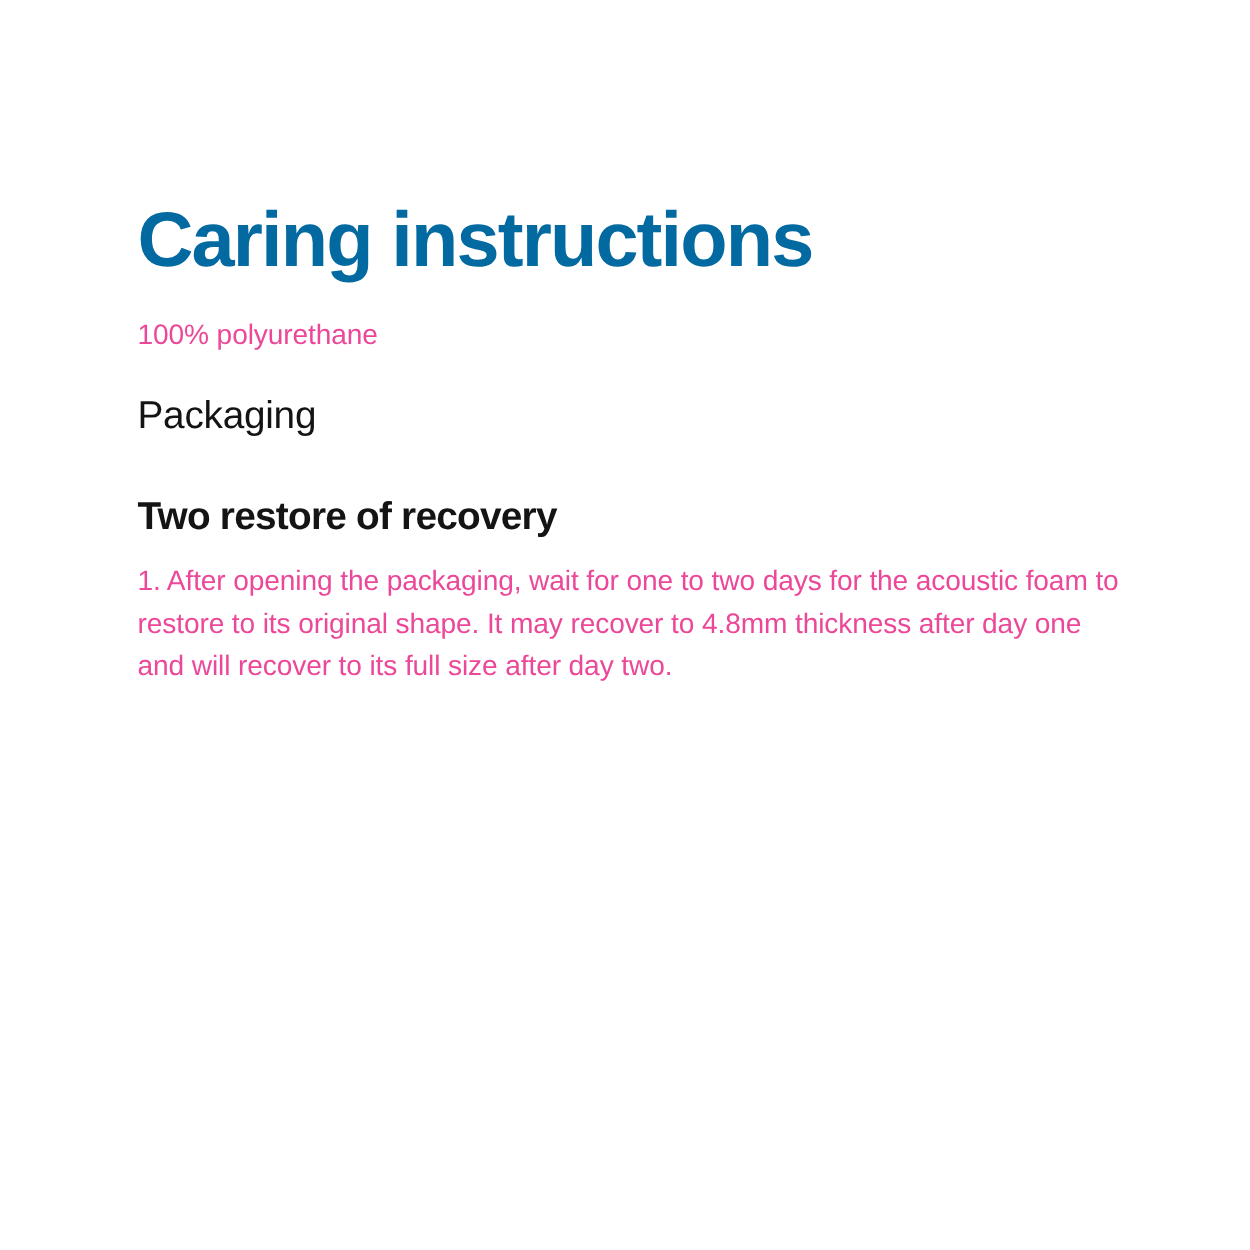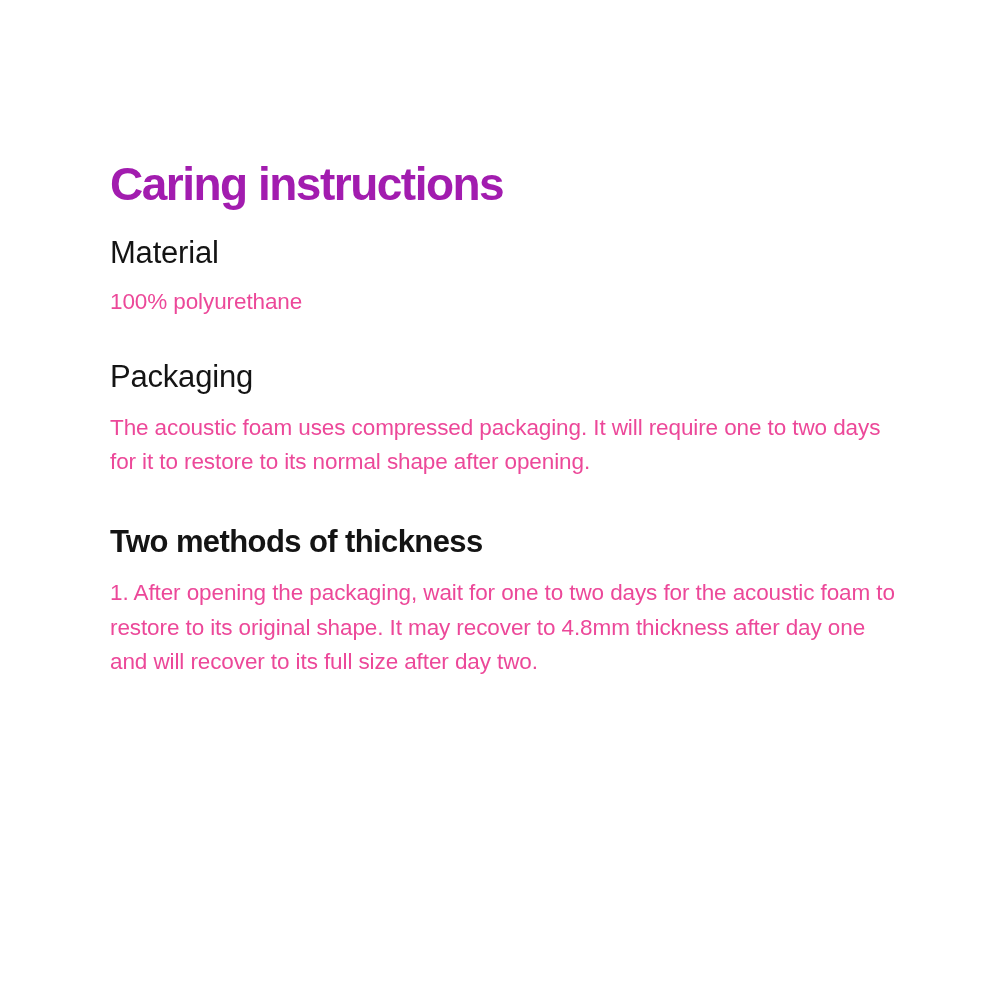--- a/index.html
+++ b/index.html
@@ -17,26 +17,26 @@
   .page {
     position: relative;
     width: 1000px;
     height: 1000px;
     box-sizing: border-box;
     padding: 160px 100px 0 110px;
     background: #ffffff;
   }
   .doc-title {
     font-family: "Liberation Sans", sans-serif;
-    font-size: 46px;
+    font-size: 62px;
     font-weight: bold;
     letter-spacing: -1.5px;
     line-height: 1.05;
     margin: 0 0 26px 0;
-    color: #a21caf;
+    color: #0369a1;
   }
   .section {
     margin: 0 0 10px 0;
   }
   .section-heading {
     font-family: "Liberation Sans", sans-serif;
     font-size: 31px;
     font-weight: normal;
     line-height: 1.2;
     margin: 0 0 10px 0;
@@ -51,40 +51,38 @@
     font-family: "Liberation Sans", sans-serif;
     font-size: 22.5px;
     font-weight: normal;
     line-height: 1.52;
     color: #ec4899;
     margin: 0;
     letter-spacing: -0.1px;
   }
   .para + .para { margin-top: 20px; }
   .block-material .section-heading { margin-bottom: 14px; }
-  .block-packaging { margin-top: 38px; }
+  .block-packaging { margin-top: 28px; }
   .block-packaging .section-heading { margin-bottom: 16px; }
   .block-recovery { margin-top: 44px; }
   .block-recovery .section-heading { margin-bottom: 16px; }
 </style>
 </head>
 <body>
 
 <div class="page">
 
   <h1 class="doc-title">Caring instructions</h1>
 
   <div class="section block-material">
-    <h2 class="section-heading">Material</h2>
     <p class="body-text para">100% polyurethane</p>
   </div>
 
   <div class="section block-packaging">
     <h2 class="section-heading">Packaging</h2>
-    <p class="body-text para">The acoustic foam uses compressed packaging. It will require one to two days for it to restore to its normal shape after opening.</p>
   </div>
 
   <div class="section block-recovery">
-    <h2 class="section-heading bold">Two methods of thickness</h2>
+    <h2 class="section-heading bold">Two restore of recovery</h2>
     <p class="body-text para">1. After opening the packaging, wait for one to two days for the acoustic foam to restore to its original shape. It may recover to 4.8mm thickness after day one and will recover to its full size after day two.</p>
   </div>
 
 </div>
 
 </body></html>

